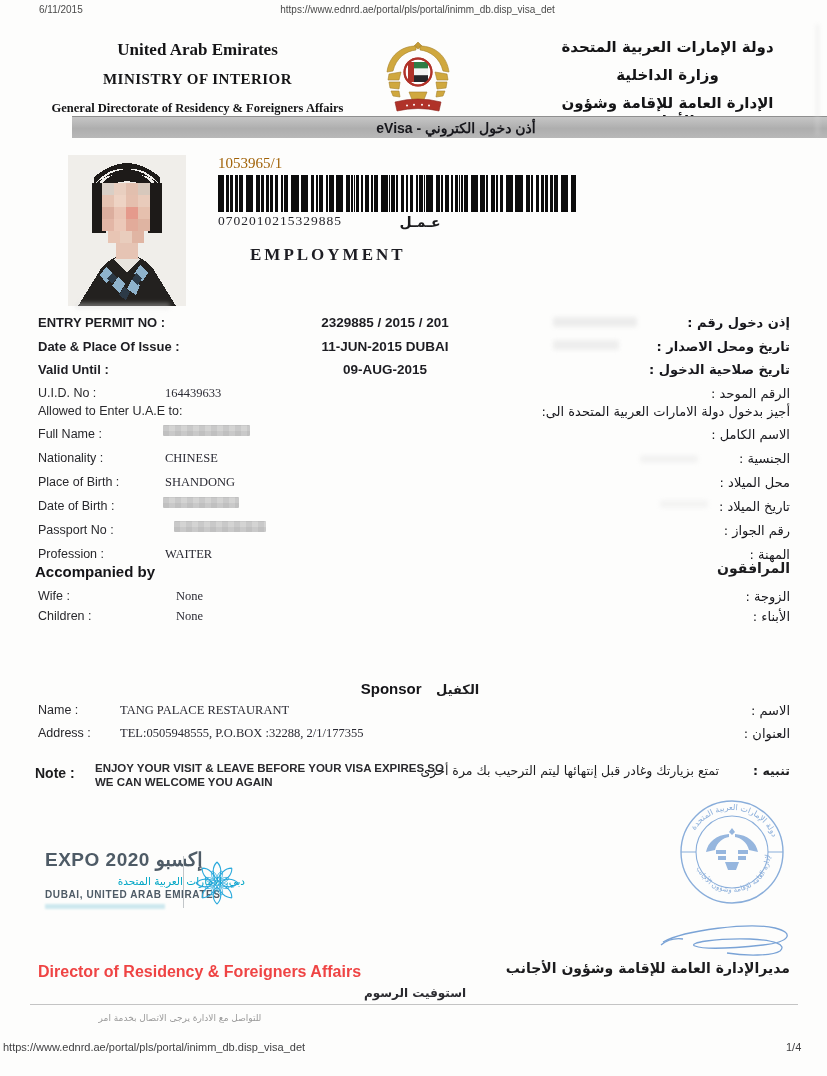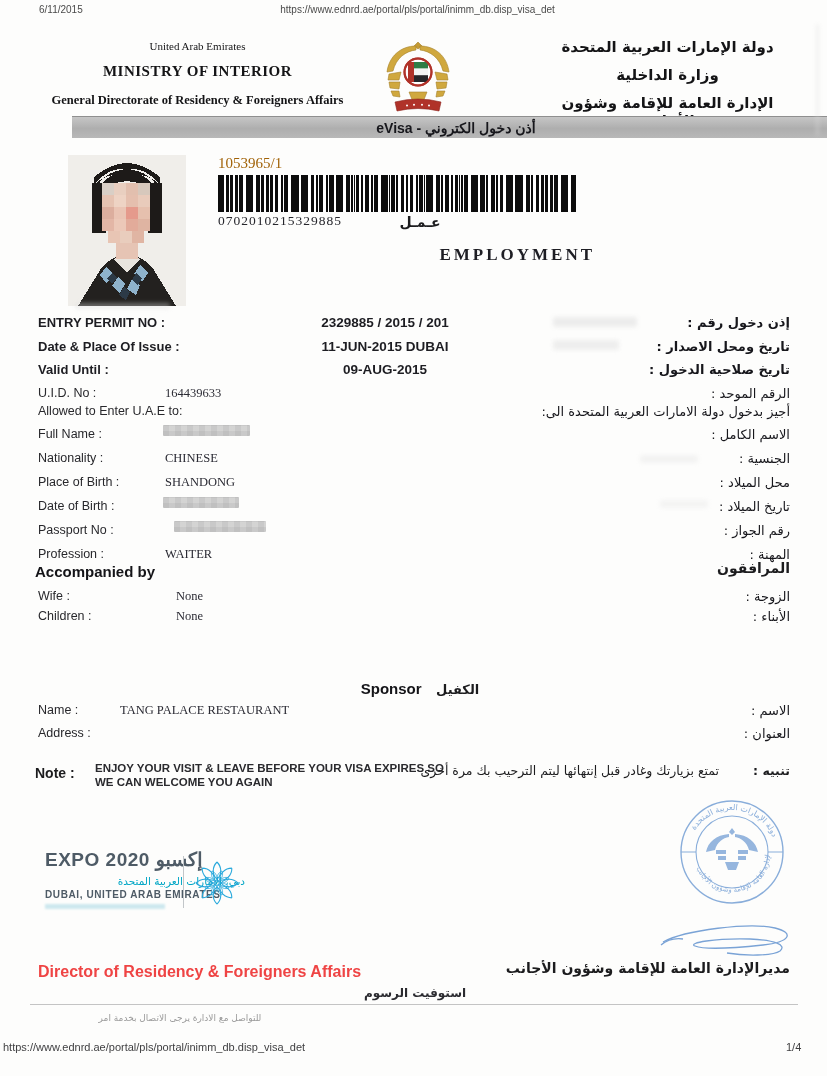--- a/index.html
+++ b/index.html
@@ -16,21 +16,21 @@
   
   .printhead{top:4px;left:4px;width:827px;height:16px;font-size:10px;color:#4a4a4a;}
   .printhead .pdate{position:absolute;left:35px;top:0;}
   .printhead .purl{position:absolute;left:0;width:827px;text-align:center;top:0;}
   .footline{top:1041px;font-size:11px;color:#3f3f41;}
   .pagenum{left:786px;top:1041px;font-size:11px;color:#3f3f41;}
   .contact-ar{left:60px;top:1013px;width:240px;font-size:9px;color:#9a9a9a;text-align:center;}
 
   
   .lh-en{left:45px;top:40px;width:305px;text-align:center;color:#141416;}
-  .lh-en .l1{font-size:11px;font-weight:normal;}
+  .lh-en .l1{font-size:17px;font-weight:bold;}
   .lh-en .l2{font-size:15px;font-weight:bold;letter-spacing:.5px;margin-top:11px;}
   .lh-en .l3{font-size:12.5px;font-weight:bold;margin-top:13px;}
   .lh-ar{left:545px;top:38px;width:245px;text-align:center;color:#141416;}
   .lh-ar div{font-size:15px;font-weight:bold;margin-bottom:10px;font-family:"DejaVu Sans",sans-serif;direction:rtl;}
 
   .evisa-bar{
     left:30px;top:116px;width:768px;height:21px;
     background:linear-gradient(#c6c6c6,#aeaeae 55%,#b8b8b8);
     border-top:1px solid #8f8f8f;
     display:flex;align-items:center;justify-content:center;
@@ -45,21 +45,21 @@
     background:
       repeating-linear-gradient(90deg,#0c0c0c 0 2px,#fff 2px 5px),
       repeating-linear-gradient(90deg,#0c0c0c 0 3px,#fff 3px 9px),
       repeating-linear-gradient(90deg,#0c0c0c 0 1px,#fff 1px 7px);
     background-blend-mode:darken;
     border-left:3px solid #0c0c0c;border-right:3px solid #0c0c0c;
   }
   .barcode-num{left:218px;top:213px;font-size:13.5px;letter-spacing:1px;color:#26262c;}
 
   .vtype-ar{left:250px;top:214px;width:340px;text-align:center;font-size:14px;font-weight:bold;}
-  .vtype-en{left:250px;top:245px;width:345px;text-align:right;font-size:17px;font-weight:bold;letter-spacing:3px;color:#1e1e24;}
+  .vtype-en{left:250px;top:245px;width:345px;text-align:left;font-size:17px;font-weight:bold;letter-spacing:3px;color:#1e1e24;}
 
   
   .row{position:absolute;left:0;width:827px;height:17px;font-size:12.5px;color:#28282c;}
   .row .lbl{position:absolute;left:38px;white-space:nowrap;}
   .row .lblb{font-weight:bold;font-size:13px;color:#1d1d22;}
   .row .val2{position:absolute;left:300px;width:170px;text-align:center;font-weight:bold;font-size:13.5px;color:#1d1d22;white-space:nowrap;}
   .row .vals{position:absolute;left:165px;font-family:"Liberation Serif",serif;font-size:12.5px;color:#2a2a33;white-space:nowrap;}
   .row .arl{position:absolute;right:37px;text-align:right;font-size:13px;font-family:"DejaVu Sans",sans-serif;direction:rtl;white-space:nowrap;color:#17171c;}
   .row .arb{font-weight:bold;}
 
@@ -281,20 +281,21 @@
     <span class="sec-title">Sponsor</span>
     <span class="ar b" style="font-size:13px;margin-left:10px">الكفيل</span>
   </div>
   <div class="row" style="top:703px">
     <span class="lbl">Name :</span>
     <span class="vals" style="left:120px">TANG PALACE RESTAURANT</span>
     <span class="arl">الاسم :</span>
   </div>
   <div class="row" style="top:726px">
     <span class="lbl">Address :</span>
+    <span class="vals" style="left:120px">TEL:0505948555, P.O.BOX :32288, 2/1/177355</span>
     <span class="arl">العنوان :</span>
   </div>
 
   <div class="abs note-lbl">Note :</div>
   <div class="abs note-en">ENJOY YOUR VISIT &amp; LEAVE BEFORE YOUR VISA EXPIRES SO WE CAN WELCOME YOU AGAIN</div>
   <div class="abs note-ar">
     <span class="cap">تنبيه :</span>
     <span>تمتع بزيارتك وغادر قبل إنتهائها ليتم الترحيب بك مرة أخرى</span>
   </div>
 

